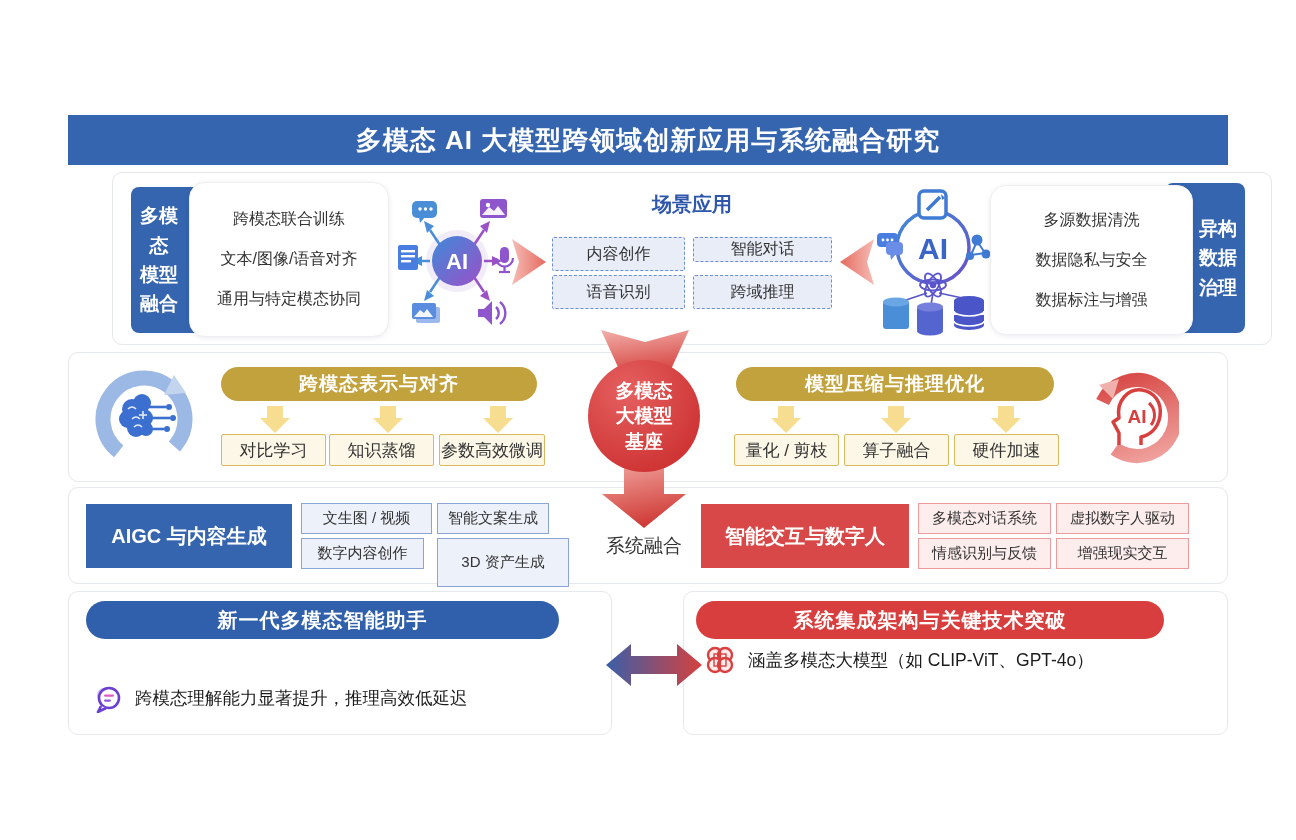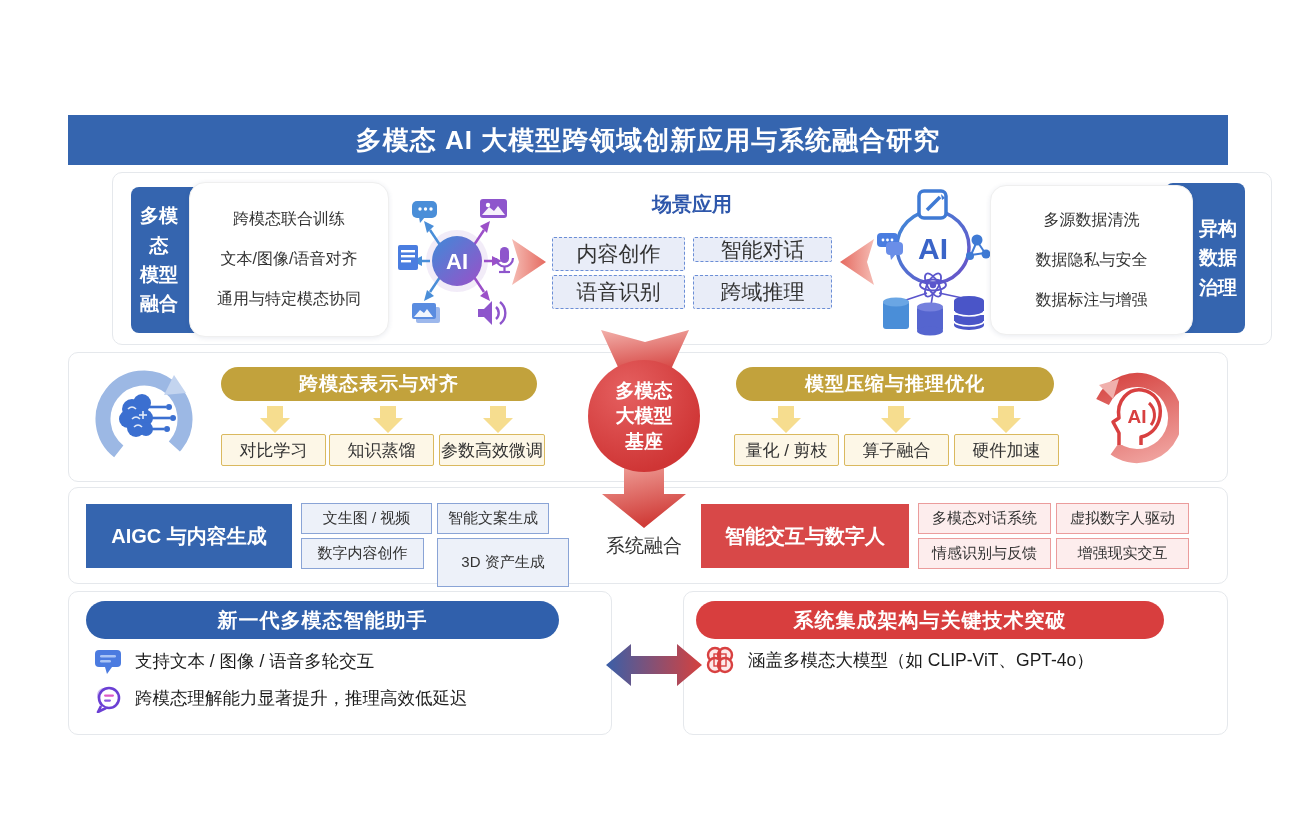--- a/index.html
+++ b/index.html
@@ -26,21 +26,21 @@
   .tab-left { left:18px; top:14px; width:80px; height:146px; padding-right:24px; }
   .tab-right { left:1052px; top:10px; width:80px; height:150px; padding-left:26px; }
   .white-card { background:#fff; border:1px solid #efefef; border-radius:16px;
     box-shadow:0 1px 5px rgba(40,60,110,.10); display:flex; flex-direction:column;
     align-items:center; justify-content:center; gap:19px; font-size:16px; color:#333; z-index:2; }
   .wc-left { left:76px; top:9px; width:200px; height:155px; }
   .wc-right { left:877px; top:12px; width:203px; height:150px; }
   .scene-title { left:479px; top:18px; width:200px; text-align:center;
     color:#2e57ab; font-size:20px; font-weight:bold; }
   .dash-box { background:#e9edf8; border:1.5px dashed #6b8ed6; border-radius:2px;
-    display:flex; align-items:center; justify-content:center; font-size:21px; color:#333; }
+    display:flex; align-items:center; justify-content:center; font-size:16px; color:#333; }
 
   
   .gold-banner { background:#c2a23c; border-radius:17px; color:#fff; font-size:19px; font-weight:bold;
     display:flex; align-items:center; justify-content:center; letter-spacing:1px; }
   .cream-box { background:#fdf7e7; border:1px solid #dab95f; border-radius:2px;
     display:flex; align-items:center; justify-content:center; font-size:17px; color:#333; }
 
   
   .center-circle { position:absolute; left:588px; top:360px; width:112px; height:112px; border-radius:50%;
     background:radial-gradient(circle at 35% 28%, #e56060, #cf3535 75%); z-index:6;
@@ -414,29 +414,20 @@
       </defs>
     <polygon points="22,0 62,0 62,26 84,26 42,60 0,26 22,26" fill="url(#gbig2)"></polygon>
   </svg>
 
   <div class="fusion-label">系统融合</div>
 
   <div class="card blcard">
     <div class="pill pill-blue" style="left:17px; top:9px; width:473px; height:38px;">
       <span>新一代多模态智能助手</span>
     </div>
-    <div class="bullet" style="left:24px; top:54px; height:30px;">
-      <svg width="30" height="27" viewBox="0 0 30 27">
-        <rect x="2" y="2" width="26" height="17" rx="4" fill="#4b7be0"></rect>
-        <rect x="7" y="7" width="16" height="2.6" rx="1.3" fill="#a9c4f5"></rect>
-        <rect x="7" y="12" width="11" height="2.6" rx="1.3" fill="#a9c4f5"></rect>
-        <polygon points="12,19 19,19 14,26" fill="#4b7be0"></polygon>
-      </svg>
-      <span class="txt">支持文本 / 图像 / 语音多轮交互</span>
-    </div>
     <div class="bullet" style="left:24px; top:91px; height:30px;">
       <svg width="30" height="29" viewBox="0 0 30 29">
         <circle cx="11" cy="11" r="7" fill="#cdb9f2"></circle>
         <circle cx="16" cy="14" r="10" fill="#fff" stroke="#6b3fd4" stroke-width="2.6"></circle>
         <path d="M8 22 L5 28 L13 24" fill="#fff" stroke="#6b3fd4" stroke-width="2.6" stroke-linejoin="round"></path>
         <rect x="11" y="10.5" width="10" height="2.2" rx="1.1" fill="#e05ac8"></rect>
         <rect x="11" y="15.5" width="7" height="2.2" rx="1.1" fill="#8a5ae0"></rect>
       </svg>
       <span class="txt">跨模态理解能力显著提升，推理高效低延迟</span>
     </div>

